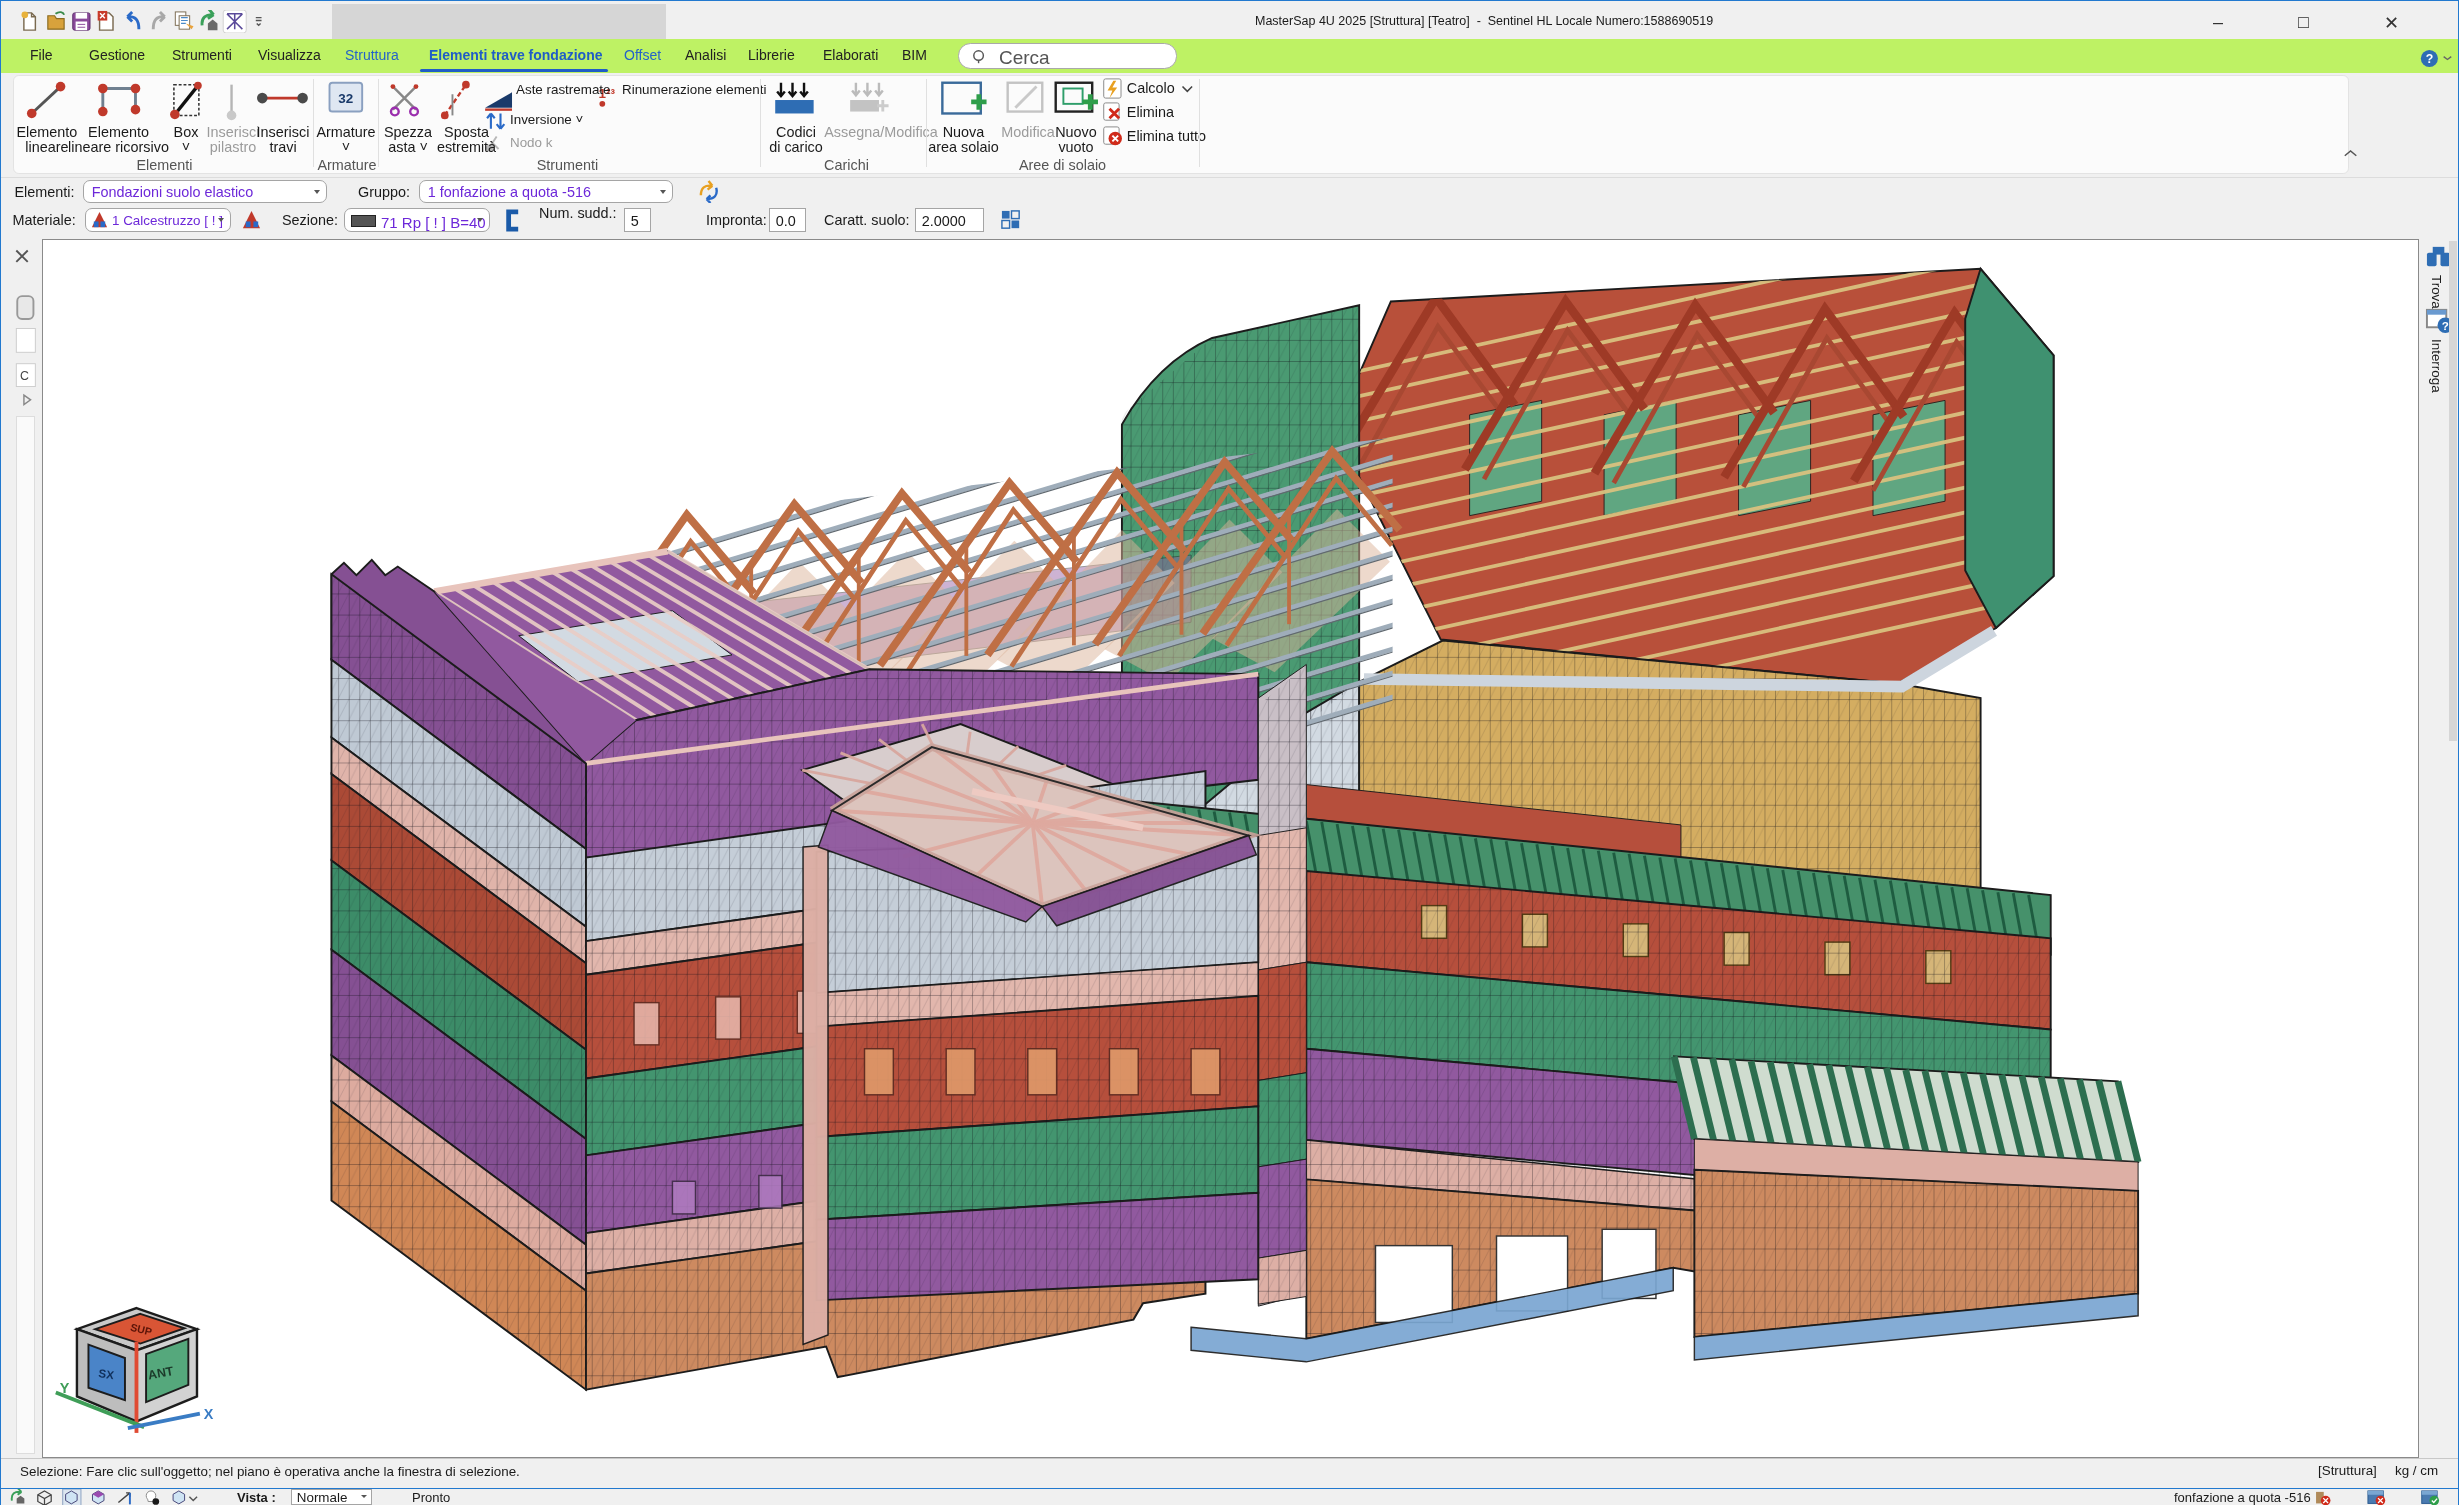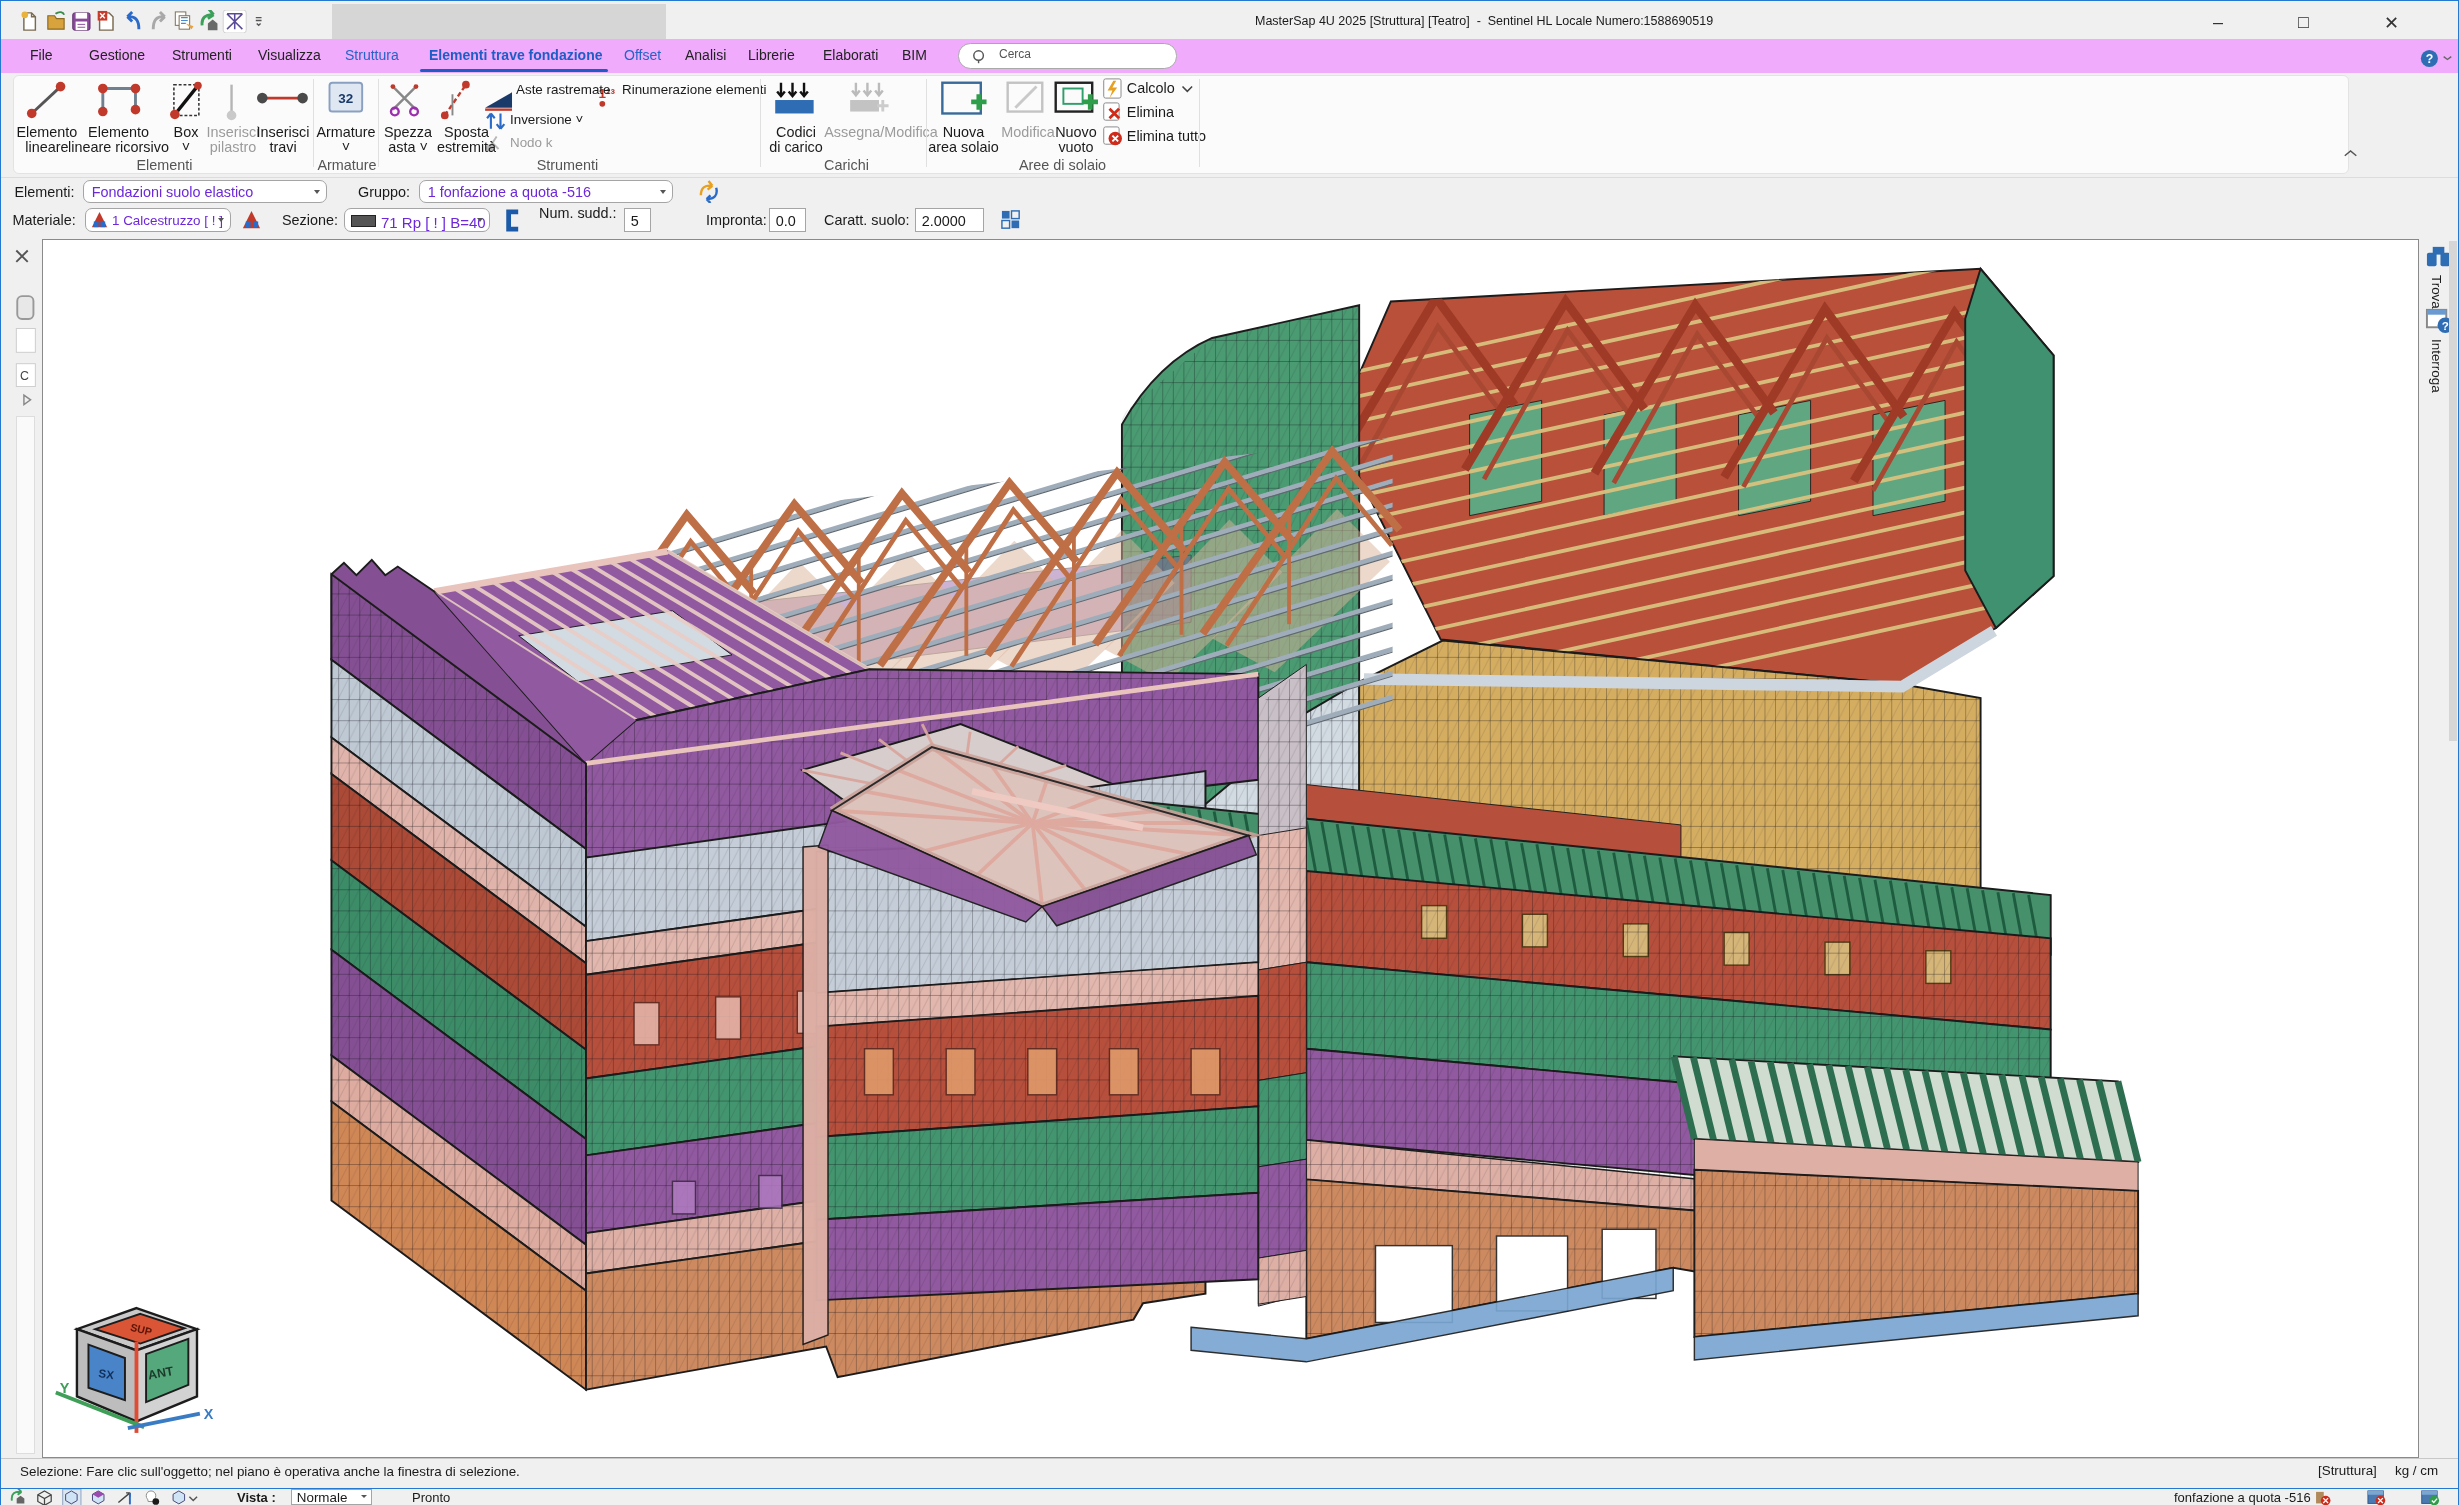--- a/index.html
+++ b/index.html
@@ -1,26 +1,26 @@
 <!DOCTYPE html>
 <html><head><meta charset="utf-8"><style>
 * { margin:0; padding:0; box-sizing:border-box; }
 html,body { width:2459px; height:1505px; overflow:hidden; font-family:"Liberation Sans",sans-serif; background:#f0f0f0; }
 #win { position:absolute; inset:0; border:1.9px solid #2279cf; background:#f0f0f0; }
 .titlebar { position:absolute; left:0; top:0; width:100%; height:38px; background:#f0f0f0; }
 .tb-dark { position:absolute; left:331px; top:2.9px; width:334px; height:35px; background:#d6d6d6; }
 .title-text { position:absolute; top:12.5px; left:1254px; font-size:12.5px; color:#1a1a1a; }
 .wbtn { position:absolute; top:10.6px; font-size:18px; color:#333; }
 .qat { position:absolute; top:8.6px; left:17.3px; height:23px; }
-.tabs { position:absolute; top:38px; left:0; width:100%; height:34px; background:#f0abfc; }
+.tabs { position:absolute; top:38px; left:0; width:100%; height:34px; background:#bef264; }
 .tab { position:absolute; top:7.7px; font-size:14px; color:#222; white-space:nowrap; }
 .tab.blue { color:#2463c8; }
 .tab.active { color:#1f5dc6; font-weight:bold; }
 .tab-underline { position:absolute; left:419px; top:30px; width:188px; height:2.9px; background:#1f5dc6; border-radius:1.9px; }
-.search { position:absolute; left:957px; top:3.8px; width:219px; height:26px; background:#fff; border:1px solid #a9a9a9; border-radius:12.5px; font-size:12px; color:#555; }
+.search { position:absolute; left:957px; top:3.8px; width:219px; height:26px; background:#fff; border:1px solid #a9a9a9; border-radius:12.5px; font-size:19px; color:#555; }
 .ribbon { position:absolute; top:72px; left:0; width:100%; height:104px; background:#f0f0f0; }
 .ribcard { position:absolute; left:11.5px; top:1.9px; width:2336px; height:99px; background:#fbfbfb; border:1px solid #e3e3e3; border-radius:5.8px; }
 .rlabel { position:absolute; font-size:14.4px; color:#1a1a1a; text-align:center; line-height:15.4px; white-space:nowrap; }
 .rlabel.gray { color:#9b9b9b; }
 .glabel { position:absolute; top:84px; font-size:14.4px; color:#555; text-align:center; }
 .gsep { position:absolute; top:5.8px; width:1px; height:88px; background:#e0e0e0; }
 .trow1 { position:absolute; top:176px; left:0; width:100%; height:28px; background:#f0f0f0; border-top:1px solid #dcdcdc; font-size:14.4px; }
 .trow2 { position:absolute; top:204px; left:0; width:100%; height:31px; background:#f0f0f0; font-size:13.4px; }
 .tlabel { position:absolute; font-size:14.4px; color:#1a1a1a; }
 .combo { position:absolute; background:#fff; border:1px solid #a5a5a5; border-radius:7px; color:#6d28d9; overflow:hidden; }

